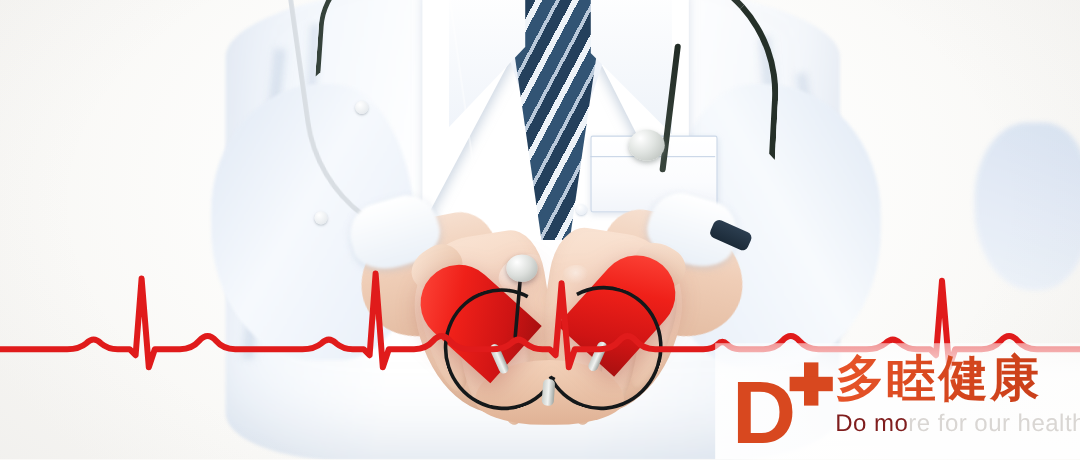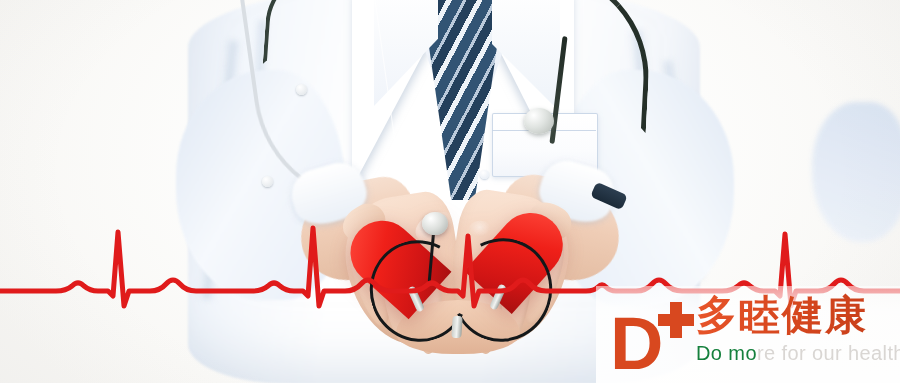--- a/index.html
+++ b/index.html
@@ -287,21 +287,21 @@
     color:#d8481f;
     -webkit-text-fill-color:transparent;
     white-space:nowrap;
   }
   .tagline{
     margin-top:4px;
     font-family:"Liberation Sans", sans-serif;
     font-size:20px;line-height:22px;letter-spacing:.4px;
     white-space:nowrap;
   }
-  .tag-strong{color:#15803d;}
+  .tag-strong{color:#7f1d1d;}
   .tag-fade{color:#d9d6d3;}
 
   
   .soft{filter:blur(1.2px);}
   .softer{filter:blur(2.4px);}
 </style>
 </head>
 <body>
 
 <div id="stage">

